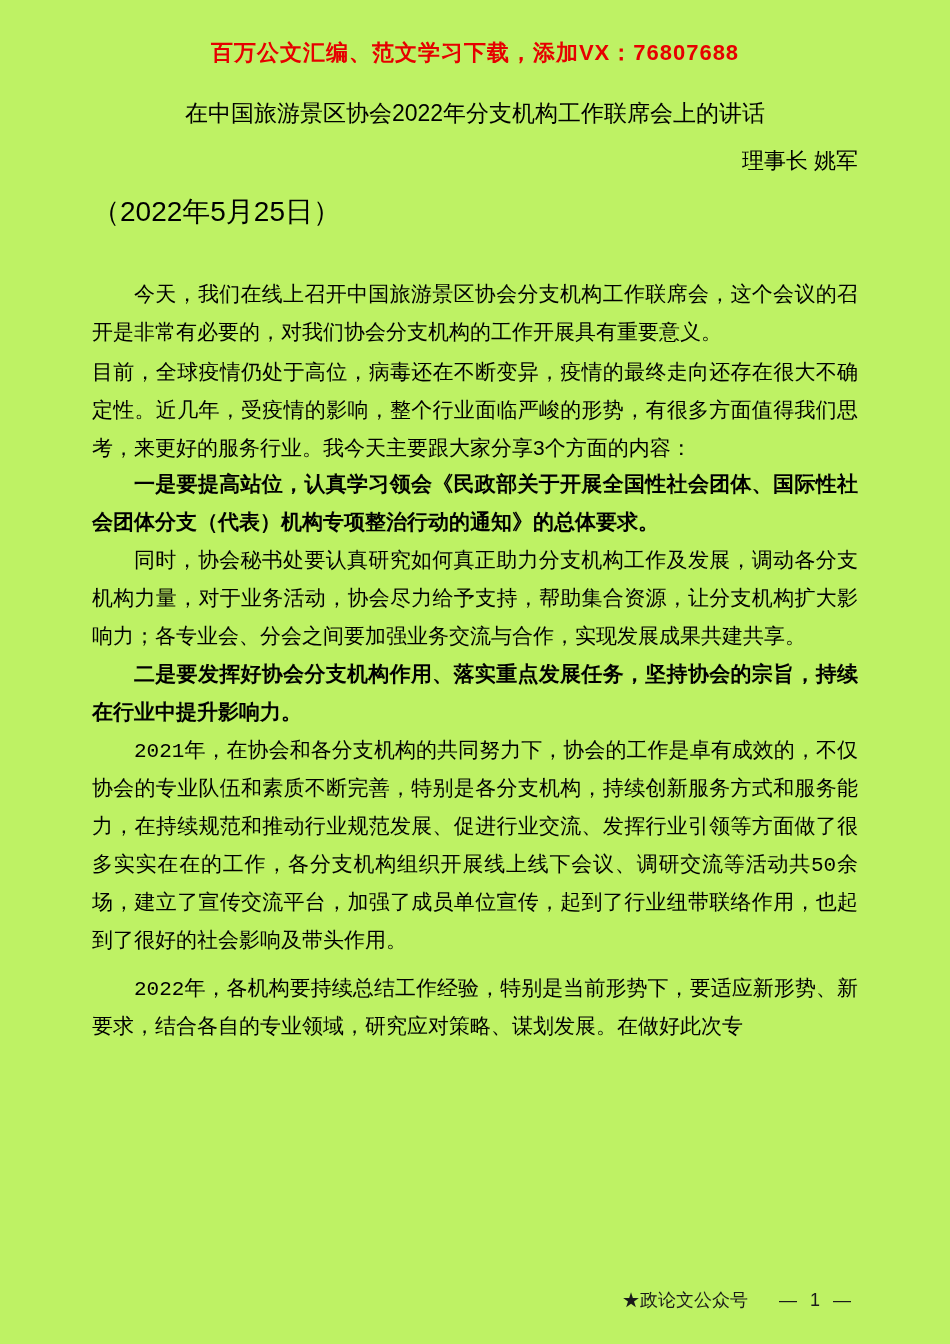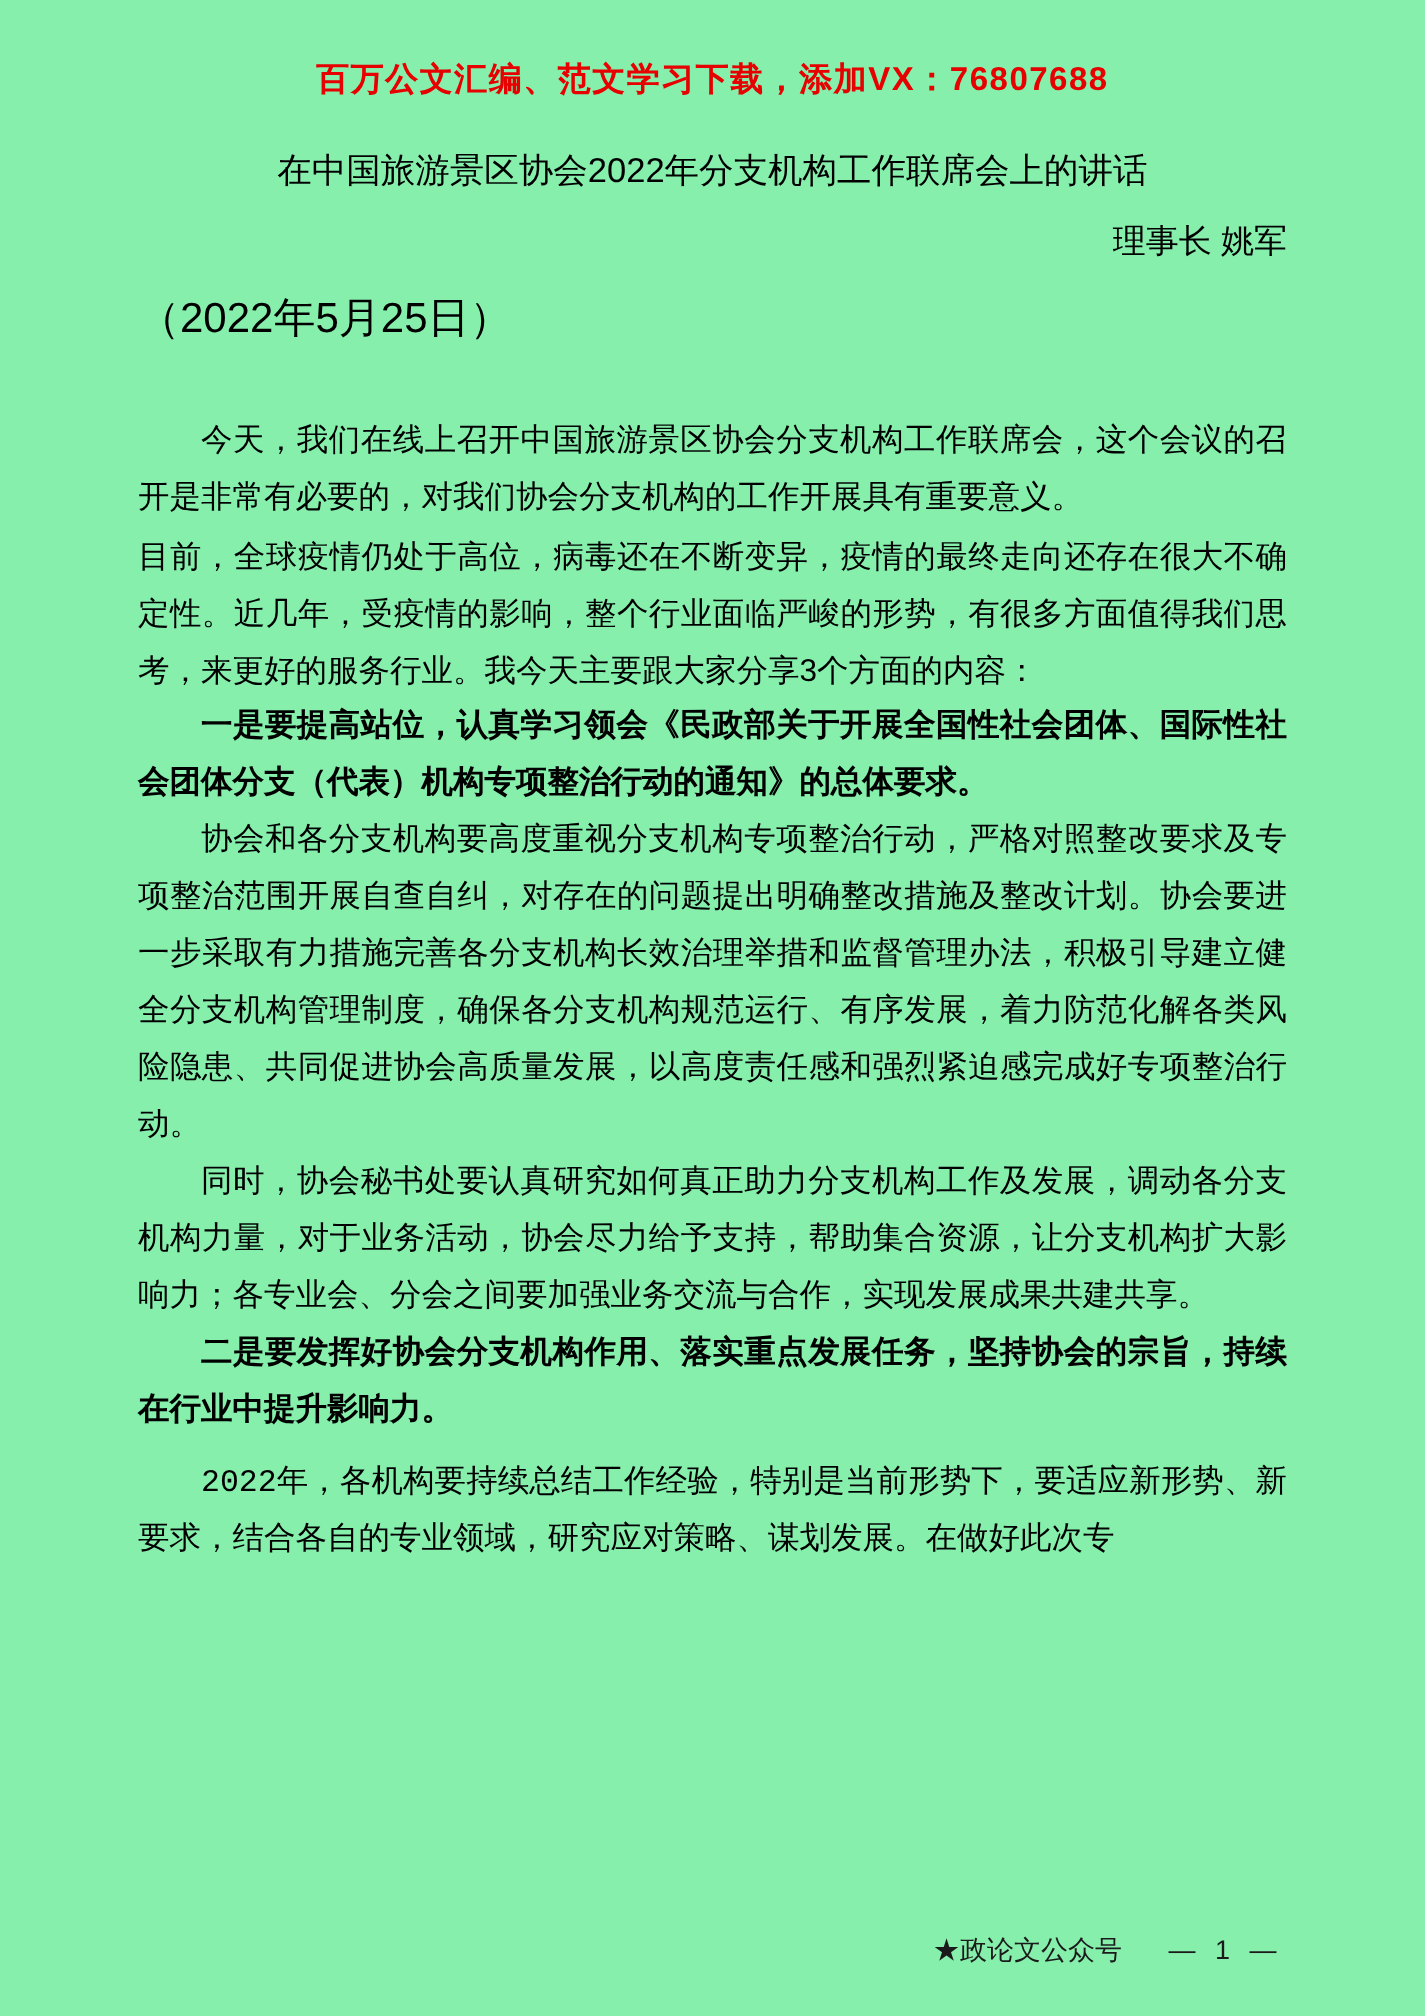--- a/index.html
+++ b/index.html
@@ -1,21 +1,21 @@
 <!DOCTYPE html>
 <html><head>
 <meta charset="utf-8">
 <style>
   * { margin: 0; padding: 0; box-sizing: border-box; }
   html, body { background: #ffffff; }
   .page {
     width: 950px;
     height: 1344px;
     margin: 0 auto;
-    background: #86efac;
+    background: #bef264;
     position: relative;
     padding: 38px 92px 0 92px;
     font-family: "Liberation Sans", sans-serif;
     color: #000000;
     overflow: hidden;
   }
   .promo {
     text-align: center;
     color: #e60000;
     font-size: 22px;
@@ -72,23 +72,23 @@
   <h1 class="doc-title">在中国旅游景区协会2022年分支机构工作联席会上的讲话</h1>
 
   <div class="doc-author">理事长 姚军</div>
 
   <div class="doc-date">（2022年5月25日）</div>
 
   <div class="doc-body">
     <p class="para indent">今天，我们在线上召开中国旅游景区协会分支机构工作联席会，这个会议的召开是非常有必要的，对我们协会分支机构的工作开展具有重要意义。</p>
     <p class="para">目前，全球疫情仍处于高位，病毒还在不断变异，疫情的最终走向还存在很大不确定性。近几年，受疫情的影响，整个行业面临严峻的形势，有很多方面值得我们思考，来更好的服务行业。我今天主要跟大家分享3个方面的内容：</p>
     <p class="para indent bold">一是要提高站位，认真学习领会《民政部关于开展全国性社会团体、国际性社会团体分支（代表）机构专项整治行动的通知》的总体要求。</p>
-    <p class="para indent">协会和各分支机构要高度重视分支机构专项整治行动，严格对照整改要求及专项整治范围开展自查自纠，对存在的问题提出明确整改措施及整改计划。协会要进一步采取有力措施完善各分支机构长效治理举措和监督管理办法，积极引导建立健全分支机构管理制度，确保各分支机构规范运行、有序发展，着力防范化解各类风险隐患、共同促进协会高质量发展，以高度责任感和强烈紧迫感完成好专项整治行动。</p>
     <p class="para indent">同时，协会秘书处要认真研究如何真正助力分支机构工作及发展，调动各分支机构力量，对于业务活动，协会尽力给予支持，帮助集合资源，让分支机构扩大影响力；各专业会、分会之间要加强业务交流与合作，实现发展成果共建共享。</p>
     <p class="para indent bold">二是要发挥好协会分支机构作用、落实重点发展任务，坚持协会的宗旨，持续在行业中提升影响力。</p>
+    <p class="para indent">2021年，在协会和各分支机构的共同努力下，协会的工作是卓有成效的，不仅协会的专业队伍和素质不断完善，特别是各分支机构，持续创新服务方式和服务能力，在持续规范和推动行业规范发展、促进行业交流、发挥行业引领等方面做了很多实实在在的工作，各分支机构组织开展线上线下会议、调研交流等活动共50余场，建立了宣传交流平台，加强了成员单位宣传，起到了行业纽带联络作用，也起到了很好的社会影响及带头作用。</p>
     <p class="para indent gap-top">2022年，各机构要持续总结工作经验，特别是当前形势下，要适应新形势、新要求，结合各自的专业领域，研究应对策略、谋划发展。在做好此次专</p>
   </div>
 
   <div class="page-footer">
     <span>★政论文公众号</span>
     <span class="pageno">— 1 —</span>
   </div>
 
 </div>
 

